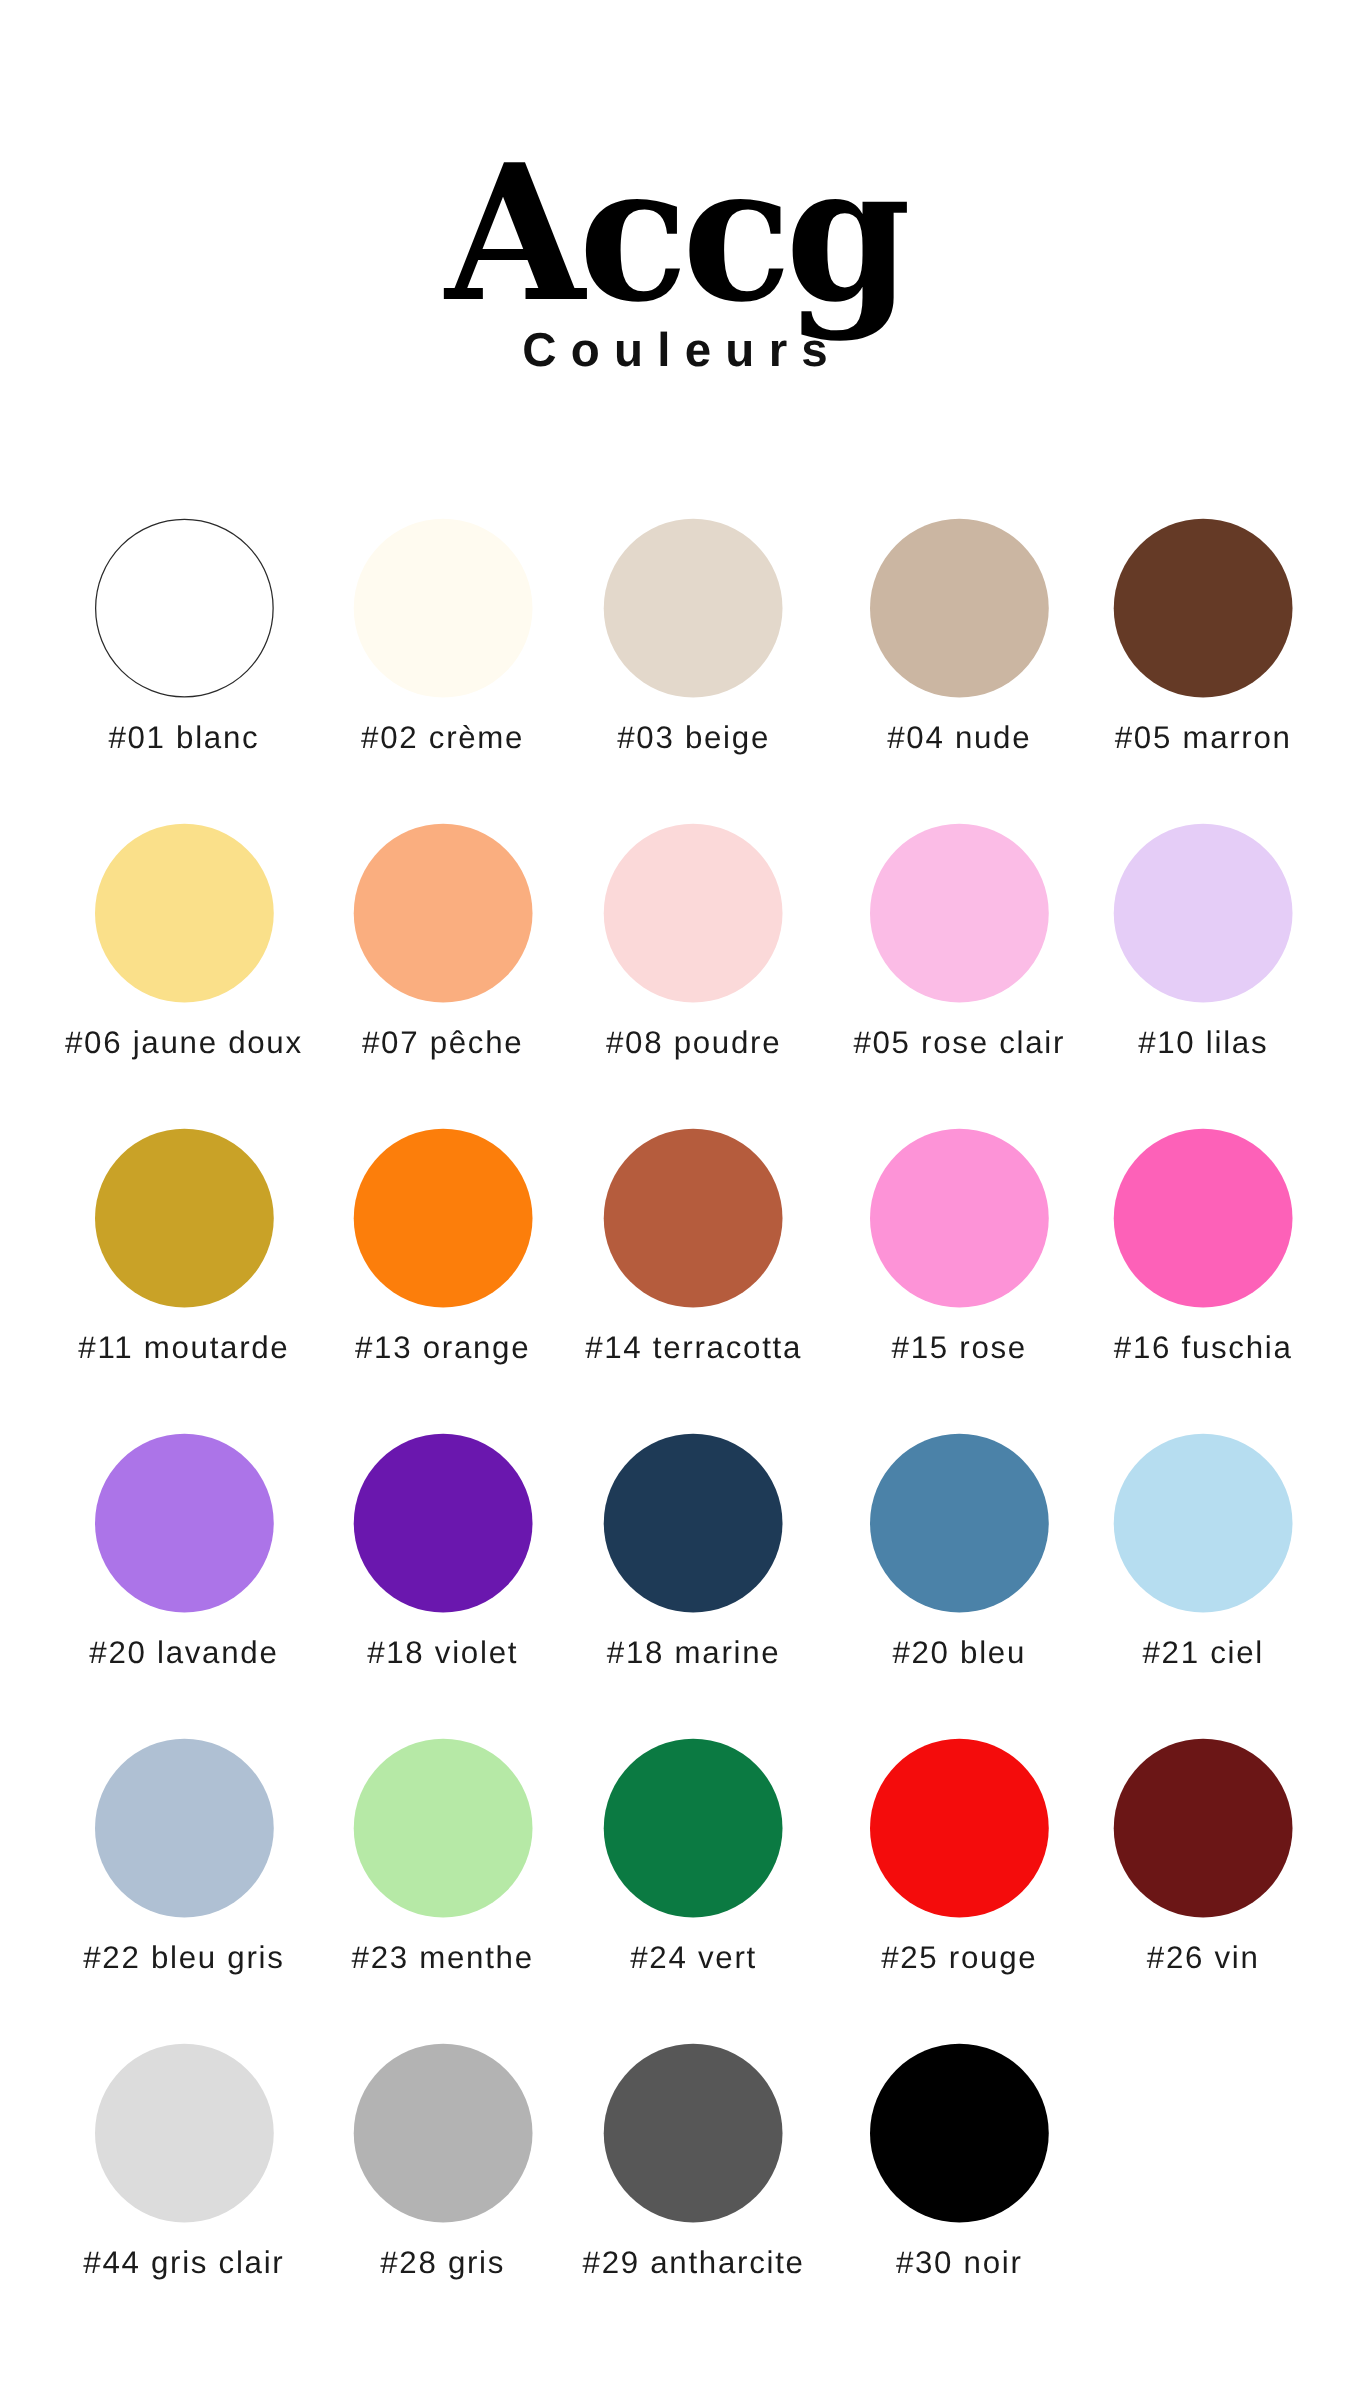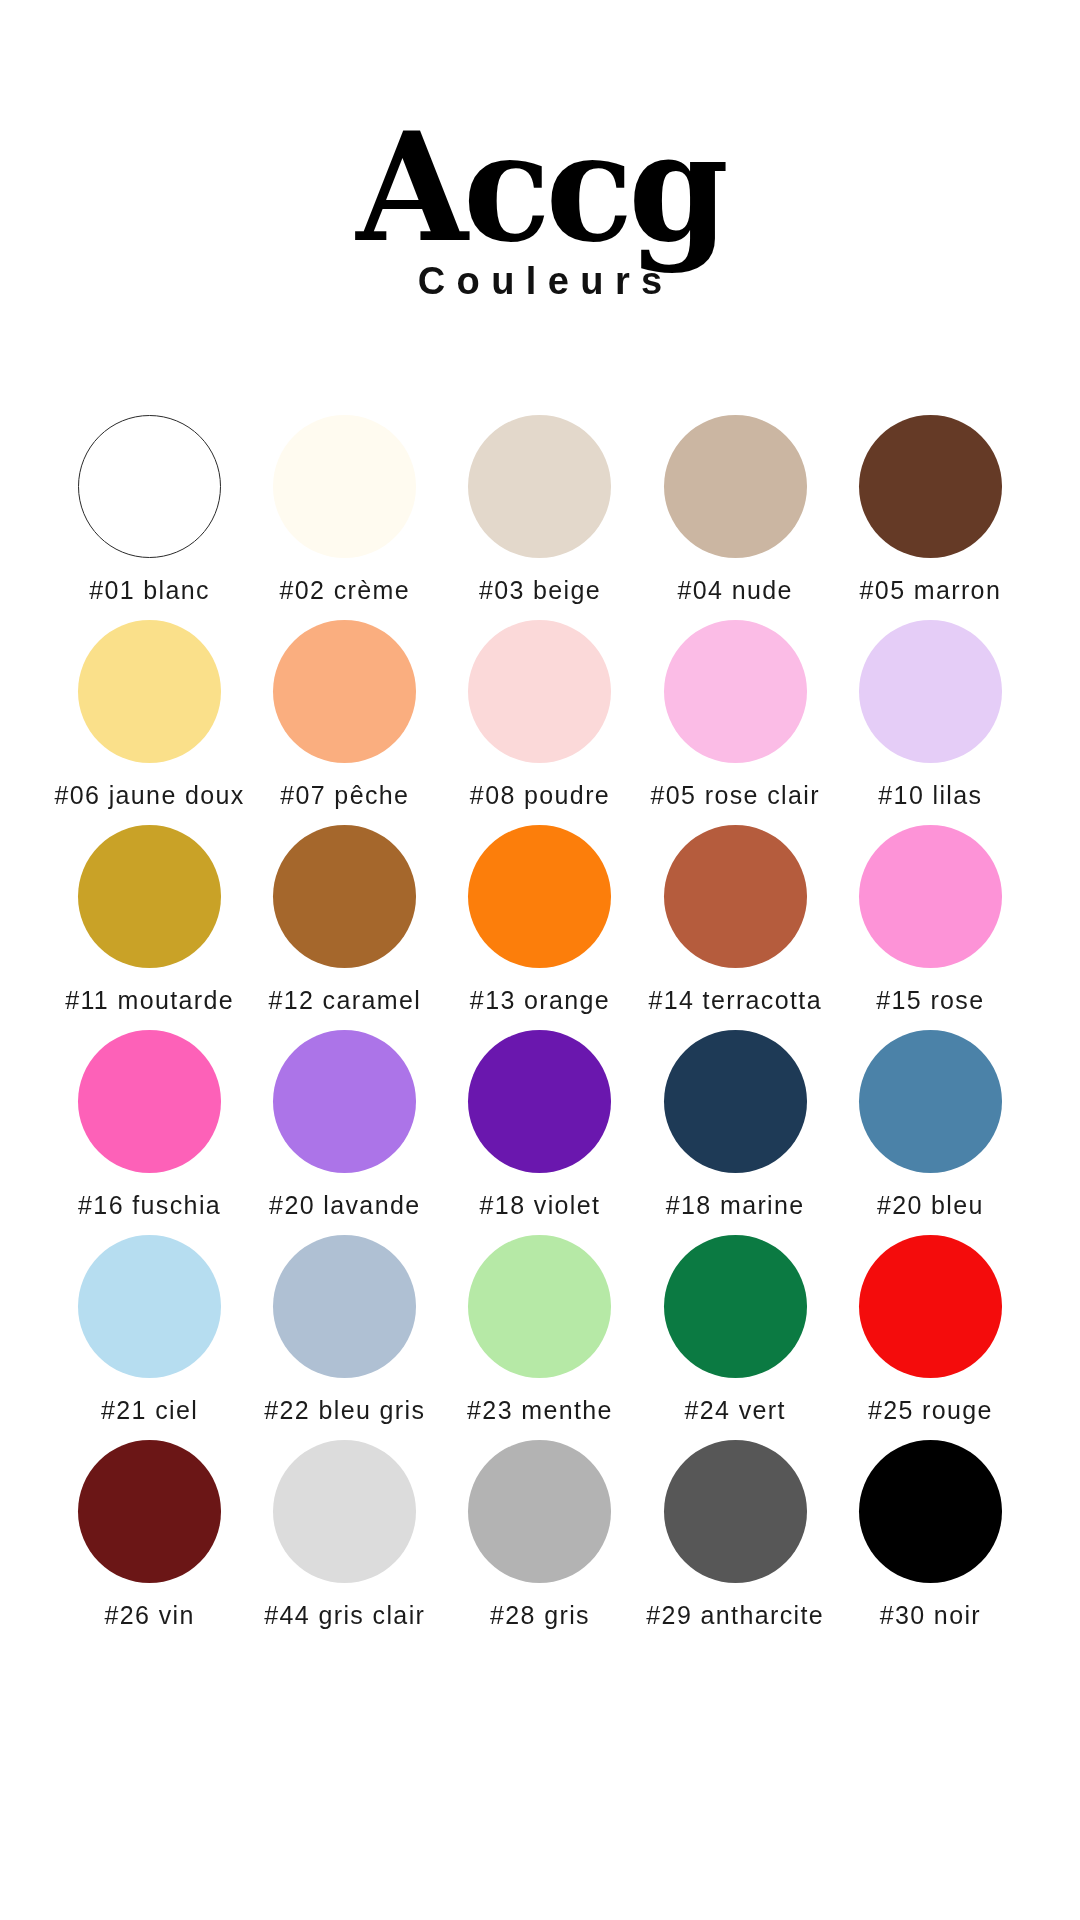--- a/index.html
+++ b/index.html
@@ -47,20 +47,21 @@
 
   
   .palette {
     margin-top: 112px;
     padding: 0 52px;
     display: grid;
     grid-template-columns: repeat(5, 1fr);
     row-gap: 0px;
     column-gap: 0px;
     justify-items: center;
+    gap: 39px;
   }
 
   .swatch-cell {
     width: 100%;
     height: 205px;
     display: flex;
     flex-direction: column;
     align-items: center;
     justify-content: flex-start;
   }
@@ -134,24 +135,20 @@
     </div>
     <div class="swatch-cell">
       <div class="swatch-dot" style="background: rgb(229, 205, 247);"></div>
       <div class="swatch-label">#10 lilas</div>
     </div>
     <div class="swatch-cell">
       <div class="swatch-dot" style="background: rgb(201, 162, 39);"></div>
       <div class="swatch-label">#11 moutarde</div>
     </div>
     <div class="swatch-cell">
-      <div class="swatch-dot" style="background: rgb(165, 103, 44);"></div>
-      <div class="swatch-label">#12 caramel</div>
-    </div>
-    <div class="swatch-cell">
       <div class="swatch-dot" style="background: rgb(252, 126, 11);"></div>
       <div class="swatch-label">#13 orange</div>
     </div>
     <div class="swatch-cell">
       <div class="swatch-dot" style="background: rgb(181, 92, 61);"></div>
       <div class="swatch-label">#14 terracotta</div>
     </div>
     <div class="swatch-cell">
       <div class="swatch-dot" style="background: rgb(253, 147, 215);"></div>
       <div class="swatch-label">#15 rose</div>

